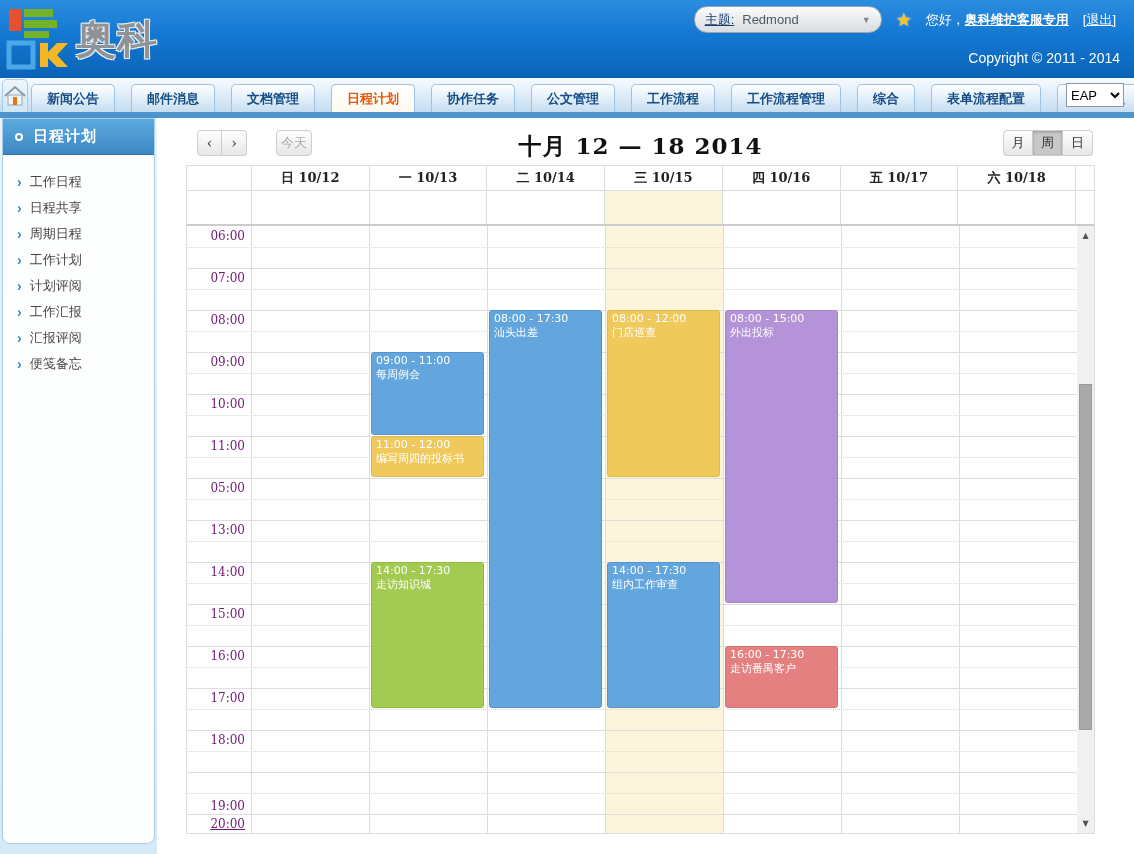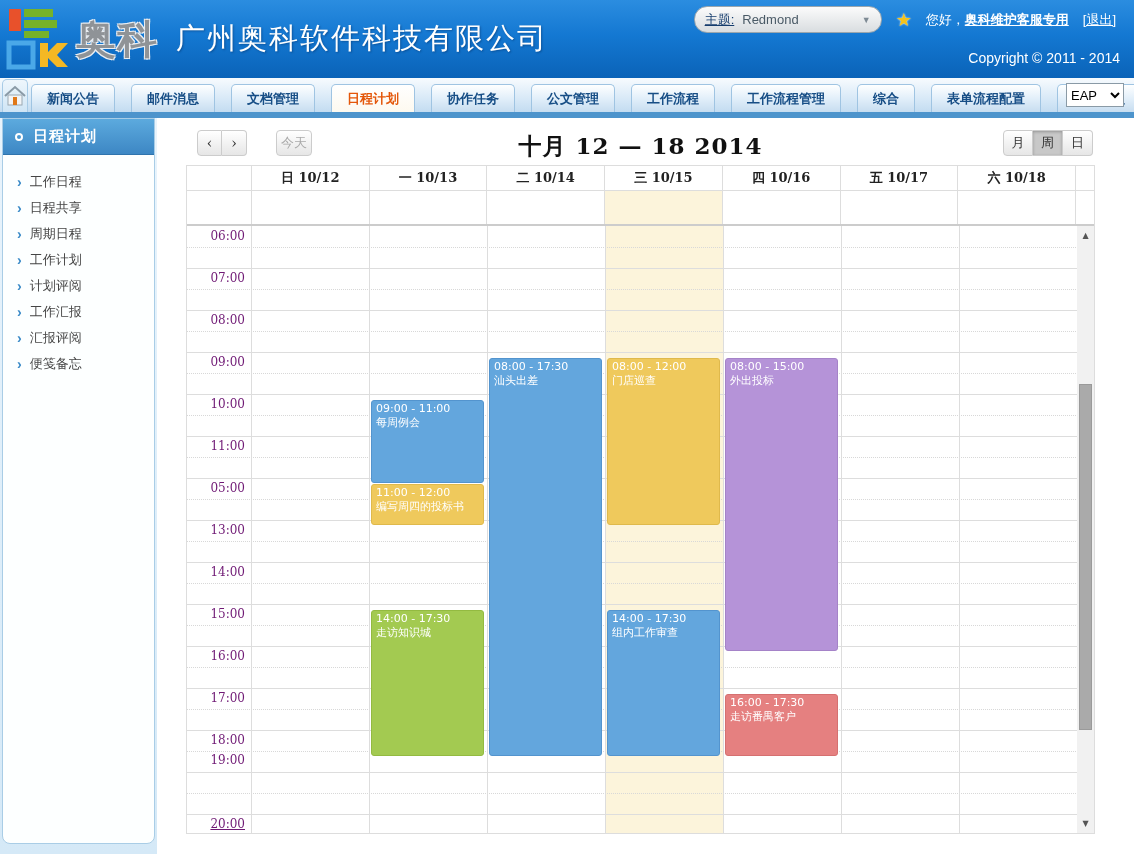--- a/index.html
+++ b/index.html
@@ -82,21 +82,21 @@
 
   .grid-wrap{ position:relative; width:907px; height:607px; overflow:hidden; background:#fff; }
   .grid-row{ position:absolute; left:0; width:100%; height:21px; }
   .grid-row.hour{ border-top:1px solid #ddd; }
   .grid-row.half{ border-top:1px dotted #d8d8d8; }
   .grid-row.first{ border-top:none; }
   .vline{ position:absolute; top:0; bottom:0; width:0; border-left:1px solid #ddd; }
   .time-label{ position:absolute; width:58px; text-align:right; font-size:12px; color:#701a75; padding-top:3px; }
   .today-col{ position:absolute; top:0; bottom:0; width:118px; background:#fcf4db; }
 
-  .event{ position:absolute; border-radius:3px; color:#fff; font-size:11px; line-height:14px; padding:1px 3px 0 4px; overflow:hidden; cursor:pointer; font-family:"DejaVu Sans", sans-serif;margin-top:48px; }
+  .event{ position:absolute; border-radius:3px; color:#fff; font-size:11px; line-height:14px; padding:1px 3px 0 4px; overflow:hidden; cursor:pointer; font-family:"DejaVu Sans", sans-serif; }
   .ev-time{ white-space:nowrap; }
   .ev-title{ white-space:nowrap; }
 
   
   .scrollbar{ position:absolute; top:0; right:0; width:17px; height:607px; background:#f1f1f1; }
   .sb-arrow{ position:absolute; left:0; width:17px; height:15px; display:flex; align-items:center; justify-content:center; font-size:8px; color:#555; cursor:pointer; }
   .sb-up{ top:2px; } .sb-down{ bottom:2px; }
   .sb-thumb{ position:absolute; left:2px; width:13px; background:#aaaaaa; border:1px solid #9a9a9a; cursor:pointer; }
 </style>
 </head>
@@ -106,21 +106,20 @@
   <div class="brand">
     <svg class="logo-svg" viewBox="0 0 70 70">
       <rect x="5" y="5" width="12" height="22" fill="#e8512b"></rect>
       <rect x="20" y="5" width="29" height="8" fill="#76b229"></rect>
       <rect x="20" y="16" width="33" height="8" fill="#76b229"></rect>
       <rect x="20" y="27" width="25" height="7" fill="#76b229"></rect>
       <rect x="5" y="39" width="24" height="24" fill="none" stroke="#4aa8e8" stroke-width="5"></rect>
       <path d="M36 39 h8 v9 l9 -9 h11 l-11 12 11 12 h-11 l-9 -9 v9 h-8 z" fill="#f4b824"></path>
     </svg>
     <span class="logo-text">奥科</span>
-    <span class="company">广州奥科软件科技有限公司</span>
   </div>
   <div class="header-right">
     <div class="theme-select">
       <span class="theme-label">主题:</span>
       <span class="theme-value">Redmond</span>
       <span class="theme-caret">▼</span>
     </div>
     <span class="star-icon">★</span>
     <span class="greeting">
       <span>您好，</span><span class="user-link">奥科维护客服专用</span>
@@ -285,21 +284,21 @@
           <div class="time-label" style="top: 126px;">09:00</div>
           <div class="time-label" style="top: 168px;">10:00</div>
           <div class="time-label" style="top: 210px;">11:00</div>
           <div class="time-label" style="top: 252px;">05:00</div>
           <div class="time-label" style="top: 294px;">13:00</div>
           <div class="time-label" style="top: 336px;">14:00</div>
           <div class="time-label" style="top: 378px;">15:00</div>
           <div class="time-label" style="top: 420px;">16:00</div>
           <div class="time-label" style="top: 462px;">17:00</div>
           <div class="time-label" style="top: 504px;">18:00</div>
-          <div class="time-label" style="top: 524px;">19:00</div>
+          <div class="time-label" style="top: 570px;">19:00</div>
           <div class="time-label" style="top: 588px; text-decoration: underline;">20:00</div>
           <div class="event" style="left: 184px; width: 113px; top: 126px; height: 83px; background: rgb(99, 166, 221); border: 1px solid rgb(83, 148, 206);">
             <div class="ev-time">09:00 - 11:00</div>
             <div class="ev-title">每周例会</div>
           </div>
           <div class="event" style="left: 184px; width: 113px; top: 210px; height: 41px; background: rgb(239, 201, 92); border: 1px solid rgb(223, 185, 76);">
             <div class="ev-time">11:00 - 12:00</div>
             <div class="ev-title">编写周四的投标书</div>
           </div>
           <div class="event" style="left: 184px; width: 113px; top: 336px; height: 146px; background: rgb(163, 202, 81); border: 1px solid rgb(147, 186, 65);">

